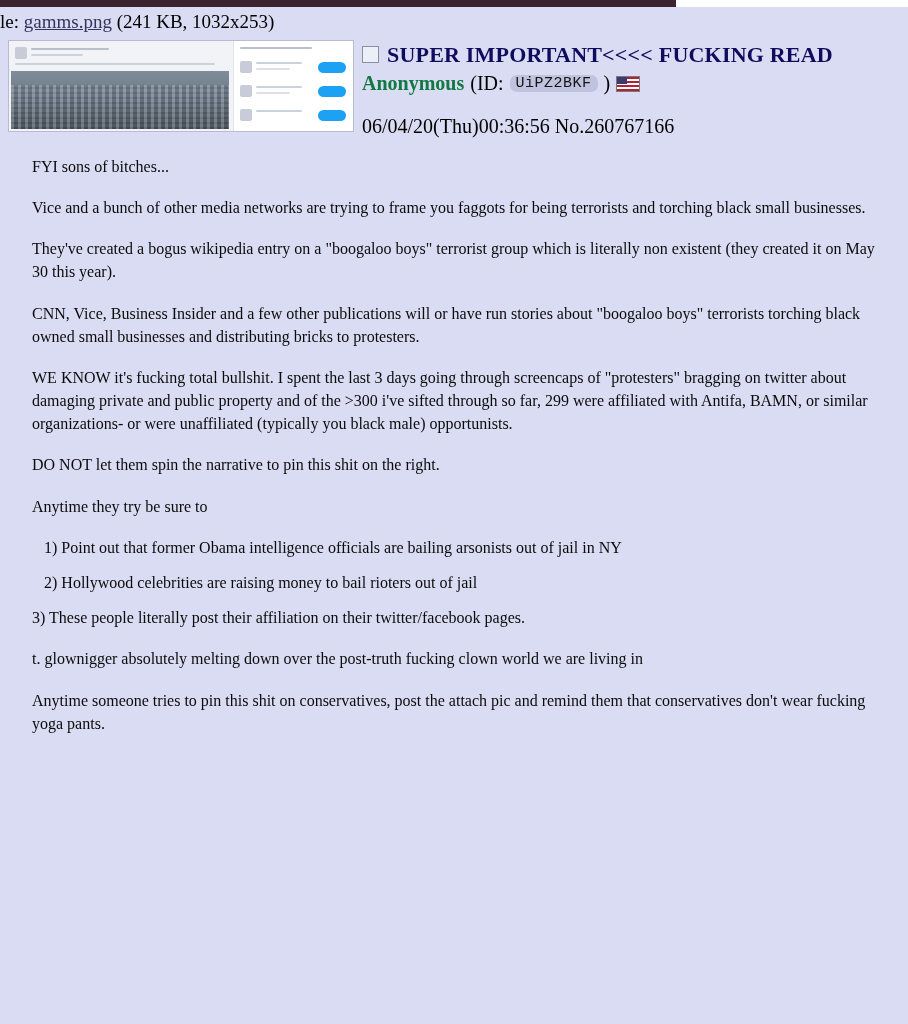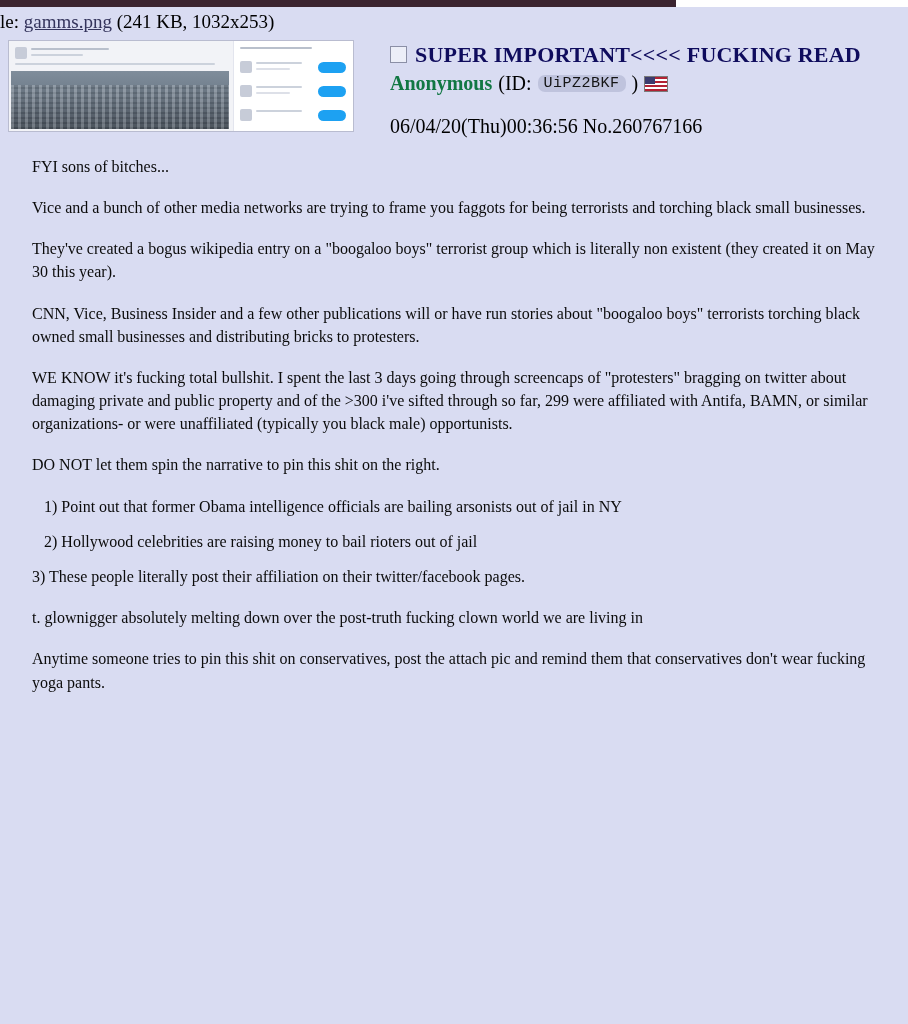--- a/index.html
+++ b/index.html
@@ -59,21 +59,20 @@
     color: #34345c;
     text-decoration: underline;
     cursor: pointer;
   }
   .file-meta { color: #000; }
 
   .post-head {
     position: relative;
     display: block;
     min-height: 105px;
-    padding-left: 28px;
   }
   .thumb {
     position: absolute;
     left: 8px;
     top: 4px;
     width: 344px;
     height: 90px;
     border: 1px solid #b9bcd0;
     background: #ffffff;
     overflow: hidden;
@@ -275,20 +274,21 @@
       </div>
     </div>
 
     <div class="body-text">
       <p>FYI sons of bitches...</p>
       <p>Vice and a bunch of other media networks are trying to frame you faggots for being terrorists and torching black small businesses.</p>
       <p>They've created a bogus wikipedia entry on a "boogaloo boys" terrorist group which is literally non existent (they created it on May 30 this year).</p>
       <p>CNN, Vice, Business Insider and a few other publications will or have run stories about "boogaloo boys" terrorists torching black owned small businesses and distributing bricks to protesters.</p>
       <p>WE KNOW it's fucking total bullshit. I spent the last 3 days going through screencaps of "protesters" bragging on twitter about damaging private and public property and of the &gt;300 i've sifted through so far, 299 were affiliated with Antifa, BAMN, or similar organizations- or were unaffiliated (typically you black male) opportunists.</p>
       <p>DO NOT let them spin the narrative to pin this shit on the right.</p>
+      <p>Anytime they try be sure to</p>
       <p class="tight">1) Point out that former Obama intelligence officials are bailing arsonists out of jail in NY</p>
       <p class="tight">2) Hollywood celebrities are raising money to bail rioters out of jail</p>
       <p>3) These people literally post their affiliation on their twitter/facebook pages.</p>
       <p>t. glownigger absolutely melting down over the post-truth fucking clown world we are living in</p>
       <p>Anytime someone tries to pin this shit on conservatives, post the attach pic and remind them that conservatives don't wear fucking yoga pants.</p>
     </div>
 
   </div>
 </div>
 

